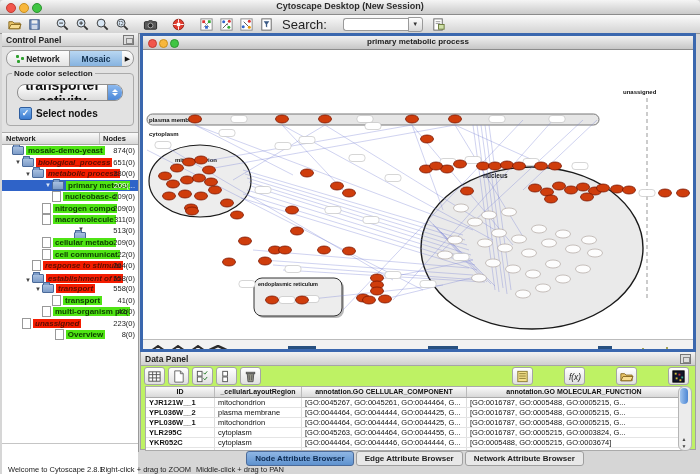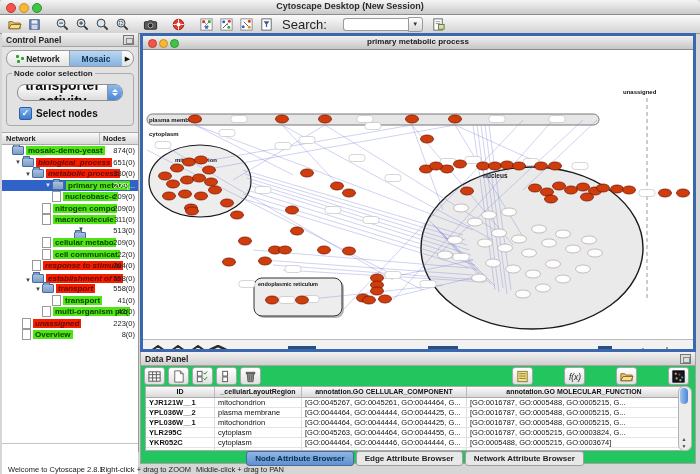--- a/index.html
+++ b/index.html
@@ -88,21 +88,21 @@
   #net-frame{left:140px;top:33px;width:556px;height:319px;border:3px solid #3a67ae;
     background:#fff;box-sizing:border-box;}
   #net-titlebar{height:13px;background:linear-gradient(#f0f0f0,#c6c6c6);
     border-bottom:1px solid #8b8b8b;position:relative;}
   #net-titlebar .t-title{position:absolute;left:0;right:0;top:1px;text-align:center;
     font-size:8px;font-weight:bold;color:#222;}
   .light.sm{width:7px;height:7px;top:3px;}
   #net-canvas{position:relative;width:550px;height:289px;background:#fff;overflow:hidden;}
   #net-strip{width:550px;height:9px;background:#f2f2f2;border-top:1px solid #bbb;overflow:hidden;}
   
-  #data-panel{left:140px;top:352px;width:556px;height:112px;background:#22c55e;
+  #data-panel{left:140px;top:352px;width:556px;height:98px;background:#bef264;
     border:1px solid #a2a2a2;border-top:none;box-sizing:border-box;}
   #dp-toolbar{position:absolute;left:3px;top:15px;right:3px;height:18px;
     display:flex;align-items:center;}
   .dbtn{width:19px;height:16px;border:1px solid #a5a5a5;border-radius:3px;
     background:linear-gradient(#ffffff,#e0e0e0);display:flex;align-items:center;
     justify-content:center;margin-right:3px;}
   #dp-right{margin-left:auto;display:flex;gap:28px;}
   #dtable{position:absolute;left:4px;top:34px;width:536px;height:63px;background:#fff;
     border:1px solid #aaa;font-size:7.5px;overflow:hidden;}
   .drow{display:flex;height:9px;border-bottom:1px solid #e4e4e4;}
@@ -384,21 +384,21 @@
         <span class="tr-page"></span>
         <span class="tr-label g">multi-organism pro</span>
         <span class="tr-count">42(0)</span>
       </div>
       <div class="tree-row" style="padding-left: 12px;">
         <span class="tr-arrow"></span>
         <span class="tr-page"></span>
         <span class="tr-label r">unassigned</span>
         <span class="tr-count">223(0)</span>
       </div>
-      <div class="tree-row" style="padding-left: 12px;">
+      <div class="tree-row" style="padding-left: 12px; justify-content: center;">
         <span class="tr-arrow"></span>
         <span class="tr-page"></span>
         <span class="tr-label g">Overview</span>
         <span class="tr-count">8(0)</span>
       </div>
     </div>
   <div id="cp-rest"></div>
 </div>
 
 <div class="abs" id="net-frame">

